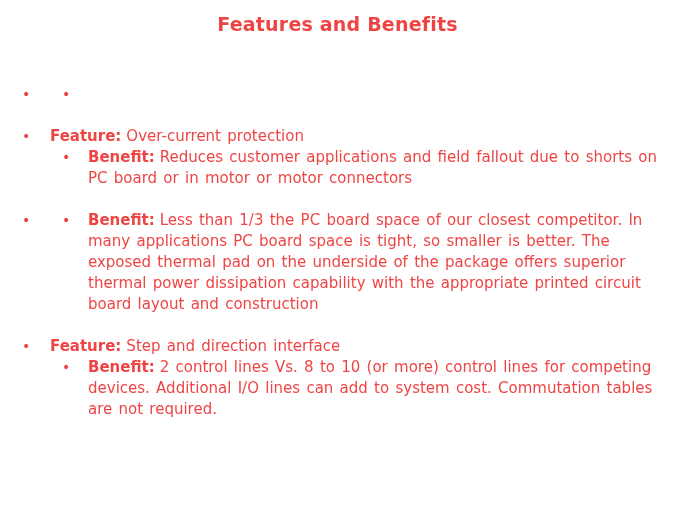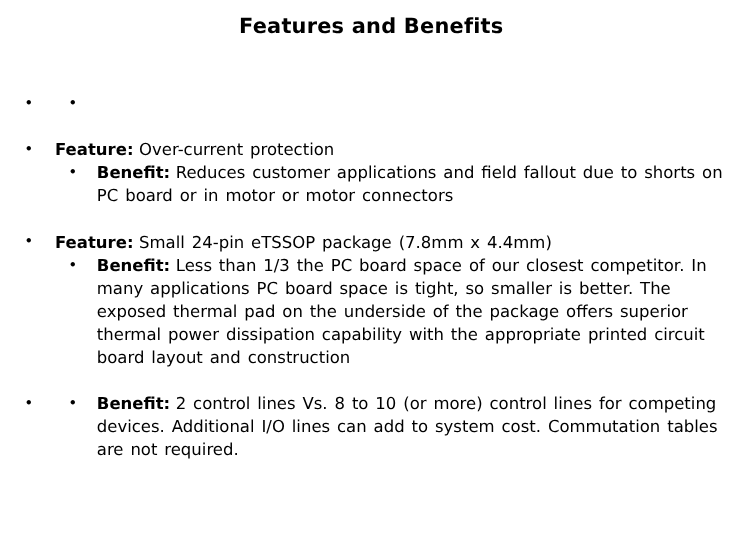--- a/index.html
+++ b/index.html
@@ -5,21 +5,21 @@
   html, body {
     margin: 0;
     padding: 0;
     background: #ffffff;
   }
   .slide {
     position: relative;
     width: 675px;
     height: 489px;
     background: #ffffff;
-    color: #000000;
+    color: #ef4444;
     font-family: "DejaVu Sans", "Liberation Sans", sans-serif;
     font-size: 15px;
     line-height: 21px;
     overflow: hidden;
     box-sizing: border-box;
   }
   .slide-title {
     margin: 11px 0 0 0;
     font-size: 19px;
     line-height: 26px;
@@ -94,37 +94,37 @@
             <span class="label">Benefit:</span><span>Reduces customer applications and field fallout due to shorts on PC board or in motor or motor connectors</span>
           </div>
         </li>
       </ul>
     </div>
   </li>
 
   <li class="feature-item">
     <span class="bullet lvl1">•</span>
     <div class="feature-body">
-      <div class="feature-line">
-        <span class="label">Feature:</span><span>Small 24-pin eTSSOP package (7.8mm x 4.4mm)</span>
-      </div>
       <ul class="benefits">
         <li class="benefit-item">
           <span class="bullet lvl2">•</span>
           <div class="benefit-line">
             <span class="label">Benefit:</span><span>Less than 1/3 the PC board space of our closest competitor. In many applications PC board space is tight, so smaller is better. The exposed thermal pad on the underside of the package offers superior thermal power dissipation capability with the appropriate printed circuit board layout and construction</span>
           </div>
         </li>
       </ul>
     </div>
   </li>
 
   <li class="feature-item">
     <span class="bullet lvl1">•</span>
     <div class="feature-body">
+      <div class="feature-line">
+        <span class="label">Feature:</span><span>Step and direction interface</span>
+      </div>
       <ul class="benefits">
         <li class="benefit-item">
           <span class="bullet lvl2">•</span>
           <div class="benefit-line">
             <span class="label">Benefit:</span><span>2 control lines Vs. 8 to 10 (or more) control lines for competing devices. Additional I/O lines can add to system cost. Commutation tables are not required.</span>
           </div>
         </li>
       </ul>
     </div>
   </li>

